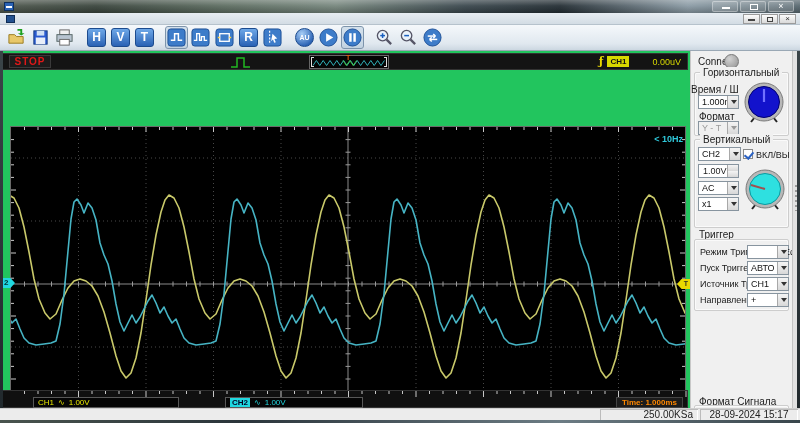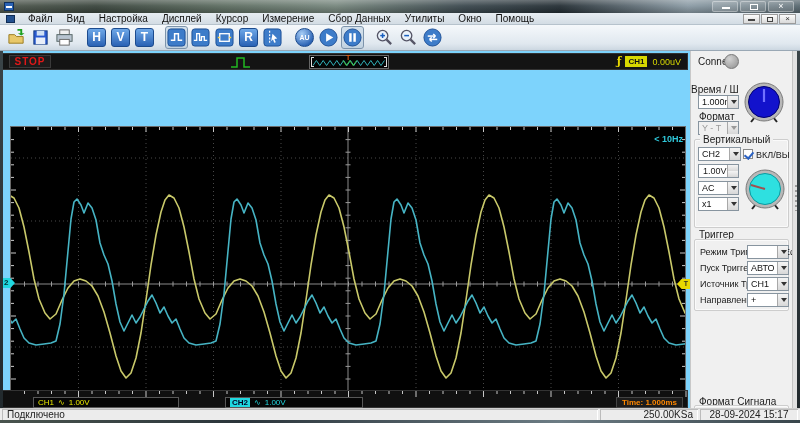--- a/index.html
+++ b/index.html
@@ -42,39 +42,39 @@
   .tb-btn svg { width:19px; height:19px; }
   .tb-letter { width:19px; height:19px; border-radius:3px; background:linear-gradient(180deg,#6ea8e8,#2a62b4);
     border:1px solid #1c4b8e; color:#fff; font-size:12px; font-weight:bold; line-height:17px; text-align:center; }
   .tb-round { width:19px; height:19px; border-radius:50%; background:radial-gradient(circle at 35% 28%,#a6cdf6,#2a62b4 75%);
     border:1px solid #1c4b8e; color:#fff; font-size:7px; font-weight:bold; line-height:17px; text-align:center;
     display:flex; align-items:center; justify-content:center; }
   .pressed { outline:1px solid #7d94ab; background:rgba(165,192,216,.40); border-radius:2px; }
   .tb-gap { width:8px; }
 
   
-  .workspace { position:absolute; left:0; top:51px; width:800px; height:357px; background:#7dd3fc; }
+  .workspace { position:absolute; left:0; top:51px; width:800px; height:357px; background:#22c55e; }
   .side-edge { position:absolute; top:51px; width:3px; height:372px; background:linear-gradient(180deg,#3a4448,#20282c); }
 
   .top-strip { position:absolute; left:2px; top:2px; width:686px; height:17px; background:#141414;
     border:1px solid #333; }
   .stop-box { position:absolute; left:6px; top:1px; width:42px; height:13px; background:#1d1d1d;
     border:1px solid #3a3a3a; color:#e01818; font-size:10px; font-weight:bold; letter-spacing:1px;
     text-align:center; line-height:12px; }
   .pulse-glyph { position:absolute; left:226px; top:1px; }
   .preview-box { position:absolute; left:306px; top:1px; width:80px; height:14px; background:#050505;
     border:1px solid #666; }
   .pv-brk { position:absolute; top:1px; width:3px; height:10px; }
   .pv-brk.l { left:1px; border-left:1px solid #ddd; border-top:1px solid #ddd; border-bottom:1px solid #ddd; }
   .pv-brk.r { right:1px; border-right:1px solid #ddd; border-top:1px solid #ddd; border-bottom:1px solid #ddd; }
   .pv-t { position:absolute; left:36px; top:-2px; color:#e05a10; font-size:7px; font-weight:bold; }
   .trig-readout { position:absolute; right:2px; top:1px; height:13px; display:flex; align-items:center; }
   .trig-f { color:#e8d800; font-size:11px; font-weight:bold; margin-right:4px; font-family:"DejaVu Serif",serif; }
   .ch1-chip { background:#d8d800; color:#111; font-size:8px; font-weight:bold; padding:1px 3px; margin-right:5px; }
-  .uv-text { color:#d8d800; font-size:9px; margin-right:4px; }
+  .uv-text { color:#d8d800; font-size:9px; margin-right:4px;margin-left:18px; }
 
   .scope { position:absolute; left:10px; top:75px; width:676px; height:314px; background:#000;
     border:1px solid #6a6a6a; }
   .freq-label { position:absolute; left:628px; top:7px; width:44px; color:#2fc8da; font-size:9px;
     font-weight:bold; text-align:right; }
   .gnd-marker { position:absolute; left:2px; top:227px; width:13px; height:10px; background:#20d8e0;
     clip-path:polygon(0 0,65% 0,100% 50%,65% 100%,0 100%); color:#033; font-size:8px; font-weight:bold;
     line-height:10px; text-align:left; padding-left:2px; }
   .trig-marker { position:absolute; left:677px; top:228px; width:13px; height:10px; background:#e8d800;
     clip-path:polygon(100% 0,35% 0,0 50%,35% 100%,100% 100%); color:#332; font-size:7px; font-weight:bold;
@@ -141,32 +141,20 @@
       </div>
     <div class="win-btn">
         <span class="glyph-max"></span>
       </div>
     <div class="win-btn"><span>×</span></div>
   </div>
 </div>
 
 <div class="menubar">
   <div class="mdi-icon"></div>
-  <div id="menu-items" style="display:flex;">
-      <span class="menu-item">Файл</span>
-      <span class="menu-item">Вид</span>
-      <span class="menu-item">Настройка</span>
-      <span class="menu-item">Дисплей</span>
-      <span class="menu-item">Курсор</span>
-      <span class="menu-item">Измерение</span>
-      <span class="menu-item">Сбор Данных</span>
-      <span class="menu-item">Утилиты</span>
-      <span class="menu-item">Окно</span>
-      <span class="menu-item">Помощь</span>
-    </div>
   <div class="mdi-btns">
     <div class="mdi-btn">
         <span class="gm2-min"></span>
       </div>
     <div class="mdi-btn">
         <span class="gm2-res"></span>
       </div>
     <div class="mdi-btn"><span>×</span></div>
   </div>
 </div>
@@ -348,20 +336,23 @@
       <span class="ch2-col">∿</span>
       <span class="ch2-col">1.00V</span>
     </div>
     <div class="time-box">Time: 1.000ms</div>
   </div>
 
   <div class="right-panel">
     <span class="pn-label" style="left:7px; top:5px;">Connect:</span>
     <div class="connect-circle"></div>
 
+    <div class="groupbox" style="left:3px; top:21px; width:95px; height:64px;">
+      <span class="group-title">Горизонтальный</span>
+    </div>
     <span class="pn-label" style="left:0; top:33px;">Время / Ш</span>
     <div class="sel" style="left:7px; top:44px; width:41px;">
       <span>1.000ms</span><span class="sarrow"></span>
     </div>
     <span class="pn-label" style="left:8px; top:60px;">Формат</span>
     <div class="sel disabled" style="left:7px; top:70px; width:41px;">
       <span>Y - T</span><span class="sarrow"></span>
     </div>
     <div class="knob" style="left:51px; top:30px;">
       <svg width="44" height="44">
@@ -429,17 +420,16 @@
     <div class="splitter">
         <div class="grip"></div>
       </div>
   </div>
 </div>
 
 <div class="side-edge" style="left:0;"></div>
 <div class="side-edge" style="left:797px;"></div>
 
 <div class="statusbar">
-  <div class="sb-panel" style="left:2px; width:596px;">Подключено</div>
   <div class="sb-panel" style="left:600px; width:98px; text-align:right;">250.00KSa</div>
   <div class="sb-panel" style="left:700px; width:98px; text-align:center;">28-09-2024 15:17</div>
 </div>
 <div class="bottom-glass"></div>
 
 </body></html>

